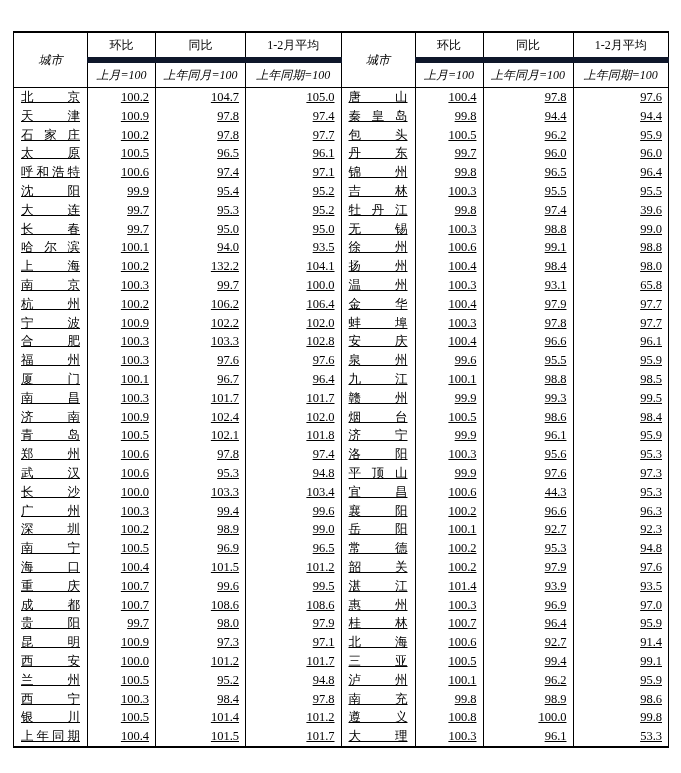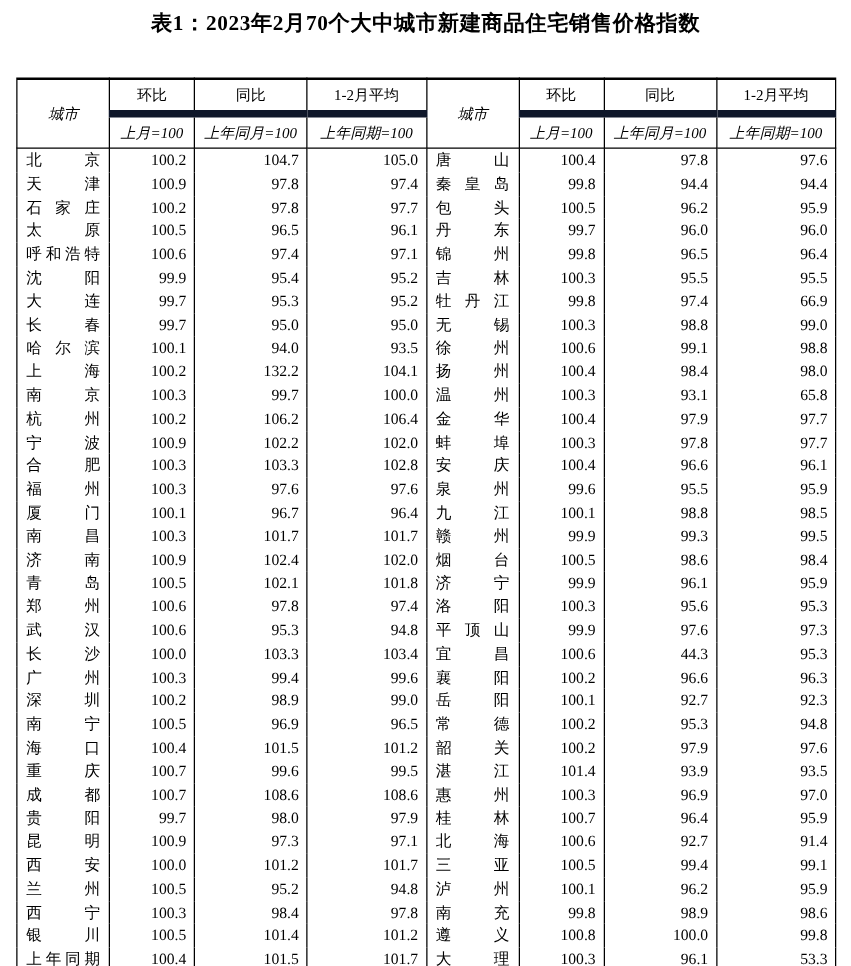--- a/index.html
+++ b/index.html
@@ -37,21 +37,21 @@
     font-size: 12px;
     text-align: center;
     vertical-align: middle;
     height: 24px;
     line-height: 24px;
     white-space: nowrap;
     border-bottom: 6px solid #0f172a;
     padding: 0;
   }
   thead tr:last-child th, thead th[rowspan] { border-bottom: 1.6px solid #000; font-style: italic; }
-  tbody tr { height: 18.8px; }
+  tbody tr { height: 18.8px; text-decoration: underline; }
   tbody td {
     font-size: 12.5px;
     line-height: 18.8px;
     vertical-align: middle;
     border-top: none;
     border-bottom: none;
   }
   td.city {
     padding: 0 7px;
     text-align: justify;
@@ -62,21 +62,20 @@
     text-align: right;
     padding-right: 6px;
     font-variant-numeric: lining-nums;
   }
 </style>
 </head>
 <body>
 
 <div class="page">
 
-  <h1 class="title">表1：2023年2月70个大中城市新建商品住宅销售价格指数</h1>
 
   <table class="price-table">
     <colgroup>
       <col style="width:74px">
         <col style="width:68px">
         <col style="width:90px">
         <col style="width:95.5px">
       <col style="width:74px">
         <col style="width:68px">
         <col style="width:90px">
@@ -165,21 +164,21 @@
           <td class="num">95.5</td>
         </tr>
         <tr>
           <td class="city">大连</td>
           <td class="num">99.7</td>
           <td class="num">95.3</td>
           <td class="num">95.2</td>
           <td class="city">牡丹江</td>
           <td class="num">99.8</td>
           <td class="num">97.4</td>
-          <td class="num">66.9</td>
+          <td class="num">39.6</td>
         </tr>
         <tr>
           <td class="city">长春</td>
           <td class="num">99.7</td>
           <td class="num">95.0</td>
           <td class="num">95.0</td>
           <td class="city">无锡</td>
           <td class="num">100.3</td>
           <td class="num">98.8</td>
           <td class="num">99.0</td>

